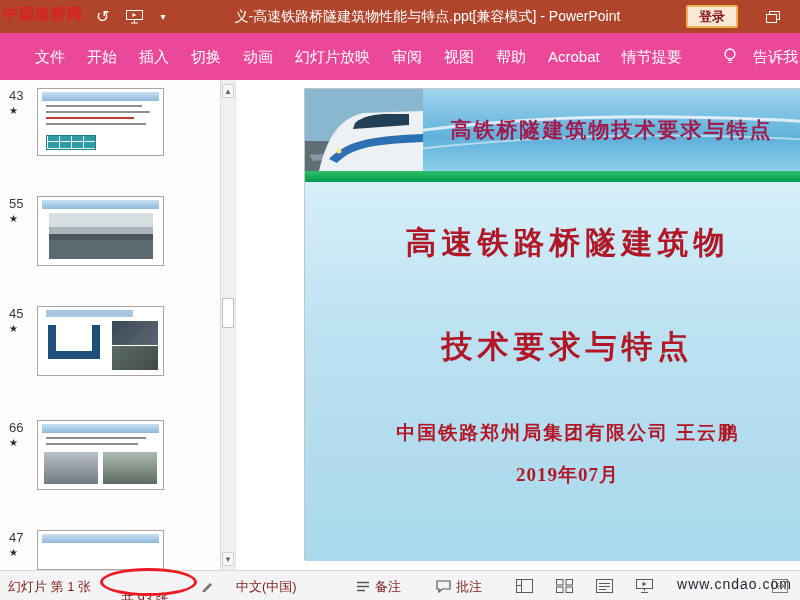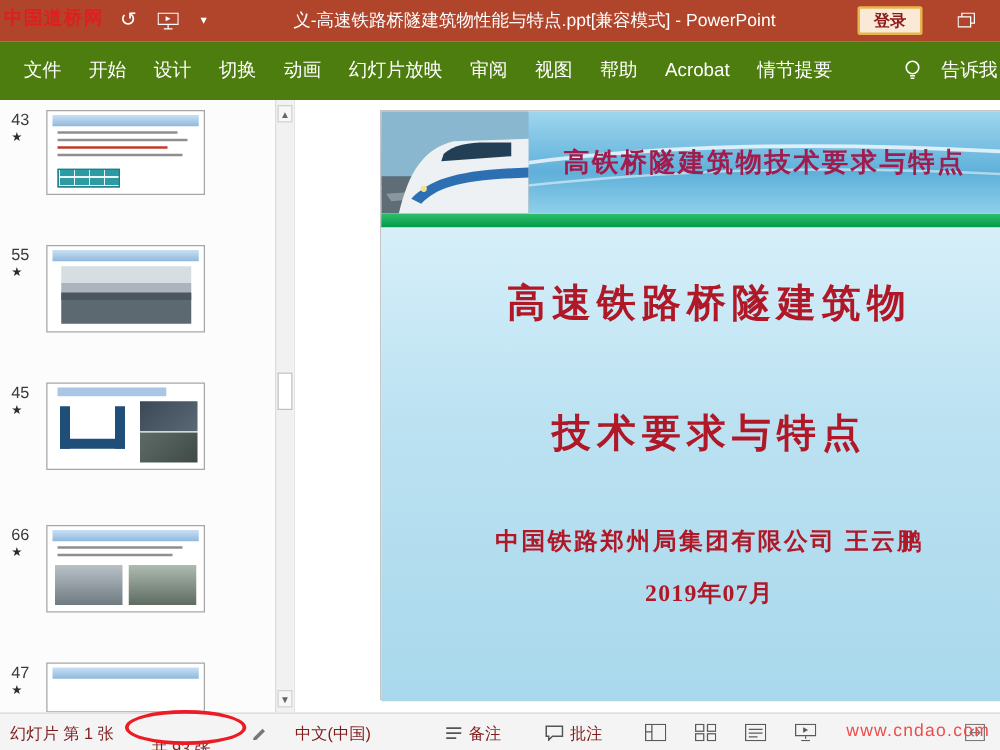--- a/index.html
+++ b/index.html
@@ -13,21 +13,21 @@
   .qat-ic { color:#fff; font-size:16px; line-height:1; cursor:default; display:flex; align-items:center; }
   .qat-ic.more { font-size:10px; }
   .tb-title { position:absolute; left:205px; right:150px; top:0; line-height:33px; text-align:center;
               font-size:14px; color:#fff; white-space:nowrap; overflow:hidden; }
   .login { position:absolute; right:62px; top:5px; width:52px; height:23px; background:#FBE9D8;
            border:2px solid #E8B64C; border-radius:2px; color:#8B1A1A; font-weight:bold; font-size:13px;
            font-family:inherit; line-height:18px; }
   .win-ic { position:absolute; right:20px; top:10px; }
 
   
-  .ribbon { display:flex; height:47px; background:#4d7c0f; overflow:hidden; padding-left:8px; align-items:center;text-align:right; }
+  .ribbon { display:flex; height:47px; background:#ec4899; overflow:hidden; padding-left:24px; align-items:center;text-align:right; }
   .rtab { padding:0 11px; font-size:15px; color:#fff; line-height:47px; white-space:nowrap; }
   .bulb { margin-left:auto; display:flex; align-items:center; padding:0 5px; }
   .tellme { padding-right:2px; }
 
   
   .main { display:flex; height:490px; }
   .panel { position:relative; width:236px; background:#FCFCFC; border-right:1px solid #E3E3E3; overflow:hidden; }
   .trow { position:absolute; left:0; width:183px; }
   .tnum { position:absolute; left:9px; top:0; font-size:13px; color:#3a3a3a; }
   .tstar { position:absolute; left:9px; top:17px; font-size:10px; color:#2b2b2b; }
@@ -81,21 +81,21 @@
   .pos { left:8px; } .cnt { left:121px;margin-top:12px; }
   .penic { left:201px; top:8px; } .lang { left:236px; }
   .notesic { left:356px; top:9px; } .notes { left:375px; }
   .cmtic { left:436px; top:9px; } .cmt { left:456px; }
   .vic { position:absolute; top:8px; }
   .v1{left:516px;} .v2{left:556px;} .v3{left:596px;} .v4{left:636px;} .v5{left:772px;}
 
   
   .wm-tl { position:absolute; left:3px; top:5px; color:#E11D1D; font-size:15px; font-weight:bold;
            letter-spacing:1px; opacity:.92; z-index:90; }
-  .wm-br { position:absolute; right:8px; top:576px; color:#ef4444; font-size:14px; letter-spacing:1px;
+  .wm-br { position:absolute; right:8px; top:576px; color:#0f172a; font-size:14px; letter-spacing:1px;
            opacity:.95; z-index:90; }
   .oval { position:absolute; left:100px; top:568px; width:97px; height:28px; border:3px solid #EC1C24;
           border-radius:50%; z-index:80; pointer-events:none; }
 </style>
 </head>
 <body>
 
 <div class="app">
 
   <div class="titlebar">
@@ -116,21 +116,21 @@
       <svg width="14" height="13" viewBox="0 0 14 13">
           <rect x="3.5" y="0.5" width="10" height="8" fill="none" stroke="#fff"></rect>
           <rect x="0.5" y="3.5" width="10" height="8" fill="#B0452C" stroke="#fff"></rect>
         </svg>
     </span>
   </div>
 
   <div class="ribbon">
     <div class="rtab">文件</div>
     <div class="rtab">开始</div>
-    <div class="rtab">设计</div>
+    <div class="rtab">插入</div>
     <div class="rtab">切换</div>
     <div class="rtab">动画</div>
     <div class="rtab">幻灯片放映</div>
     <div class="rtab">审阅</div>
     <div class="rtab">视图</div>
     <div class="rtab">帮助</div>
     <div class="rtab">Acrobat</div>
     <div class="rtab">情节提要</div>
     <span class="bulb">
       <svg width="14" height="17" viewBox="0 0 14 17">

